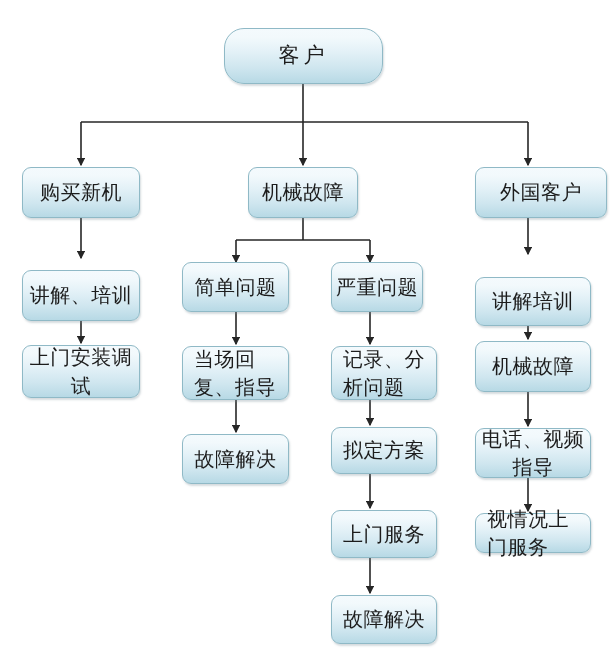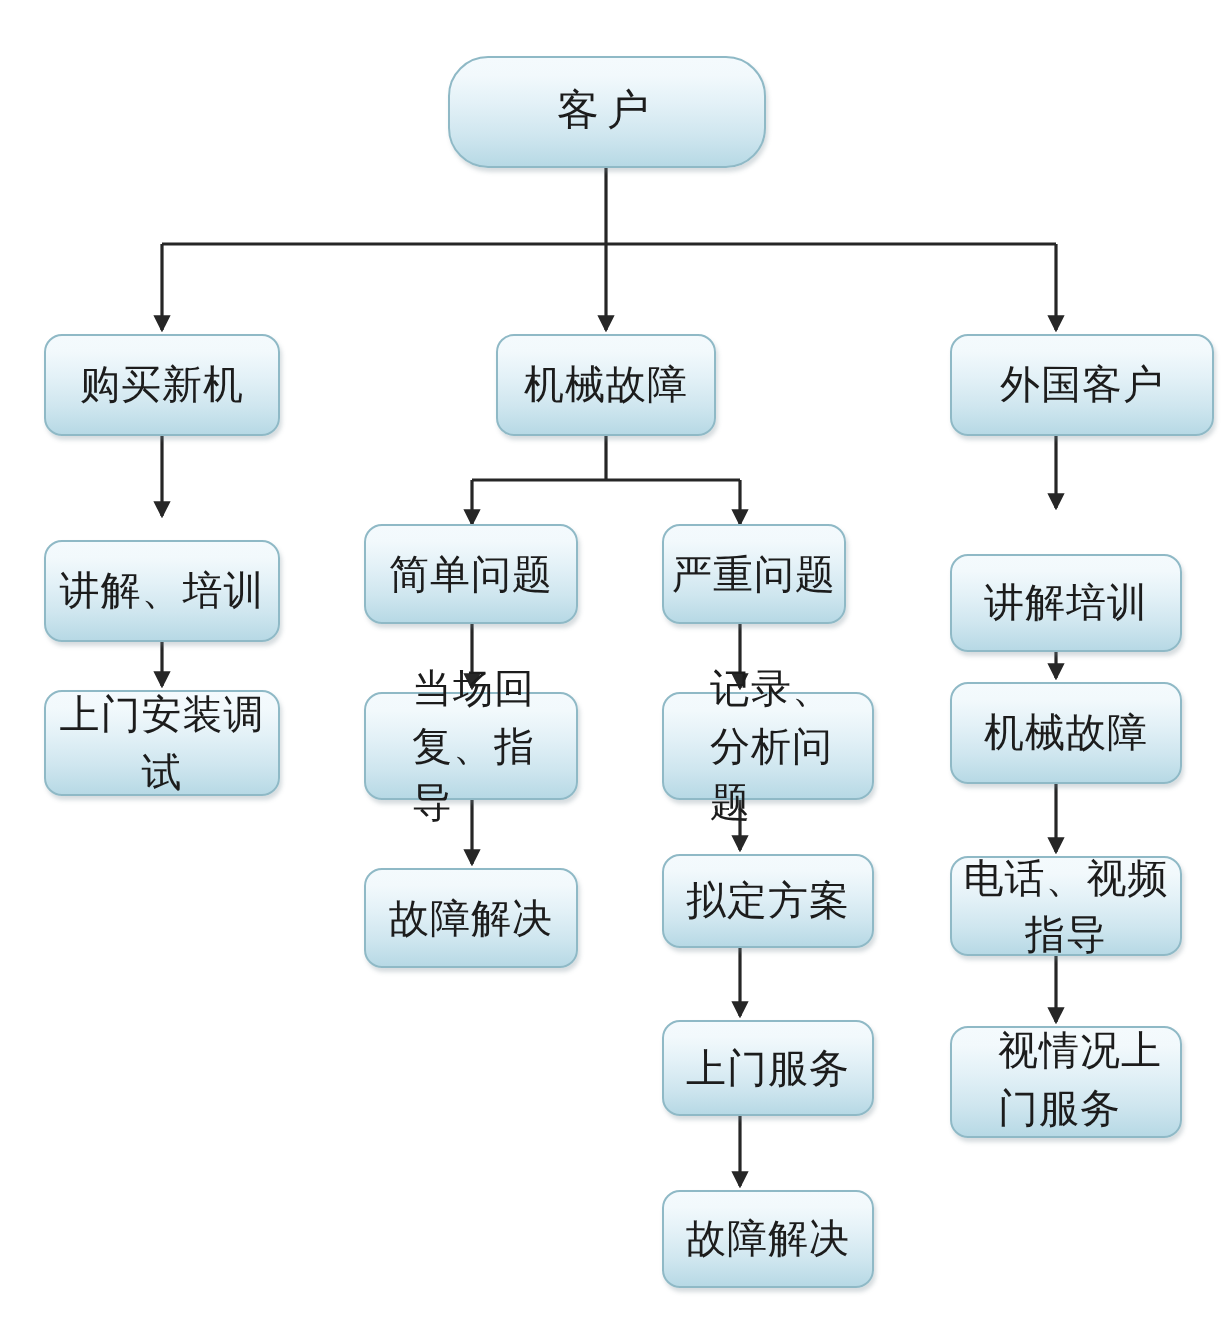--- a/index.html
+++ b/index.html
@@ -51,21 +51,21 @@
   .node.center {
     justify-content: center;
     text-align: center;
   }
   .node.center .label {
     text-align: center;
   }
   .node.wrap {
     justify-content: flex-start;
     text-align: left;
-    padding-left: 23px;
+    padding-left: 11px;
     padding-right: 6px;
   }
   .node.wrap .label {
     text-align: left;
   }
   .node.root {
     font-size: 21px;
     letter-spacing: 4px;
     border-radius: 20px;
   }
@@ -163,17 +163,17 @@
   </div>
   <div class="node center" style="left:475px; top:256px; width:116px; height:49px;margin-top:21px;">
     <span class="label">讲解培训</span>
   </div>
   <div class="node center" style="left:475px; top:341px; width:116px; height:51px;">
     <span class="label">机械故障</span>
   </div>
   <div class="node center" style="left:475px; top:428px; width:116px; height:50px;">
     <span class="label">电话、视频指导</span>
   </div>
-  <div class="node wrap" style="left:475px; top:513px; width:116px; height:56px;align-items:flex-end;">
+  <div class="node wrap" style="left:475px; top:513px; width:116px; height:40px;">
     <span class="label">视情况上门服务</span>
   </div>
 
 </div>
 
 </body></html>

